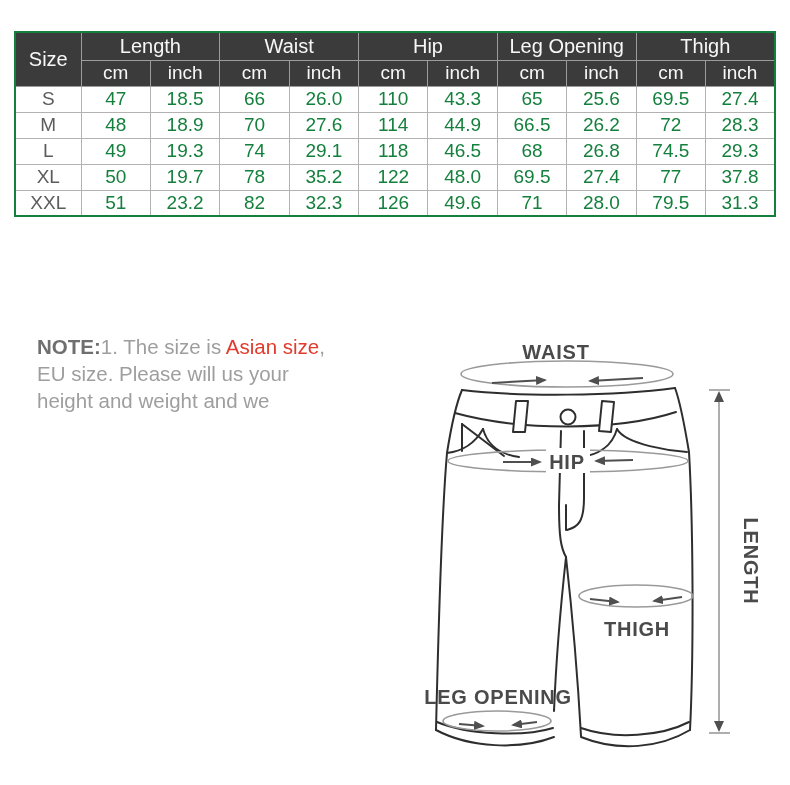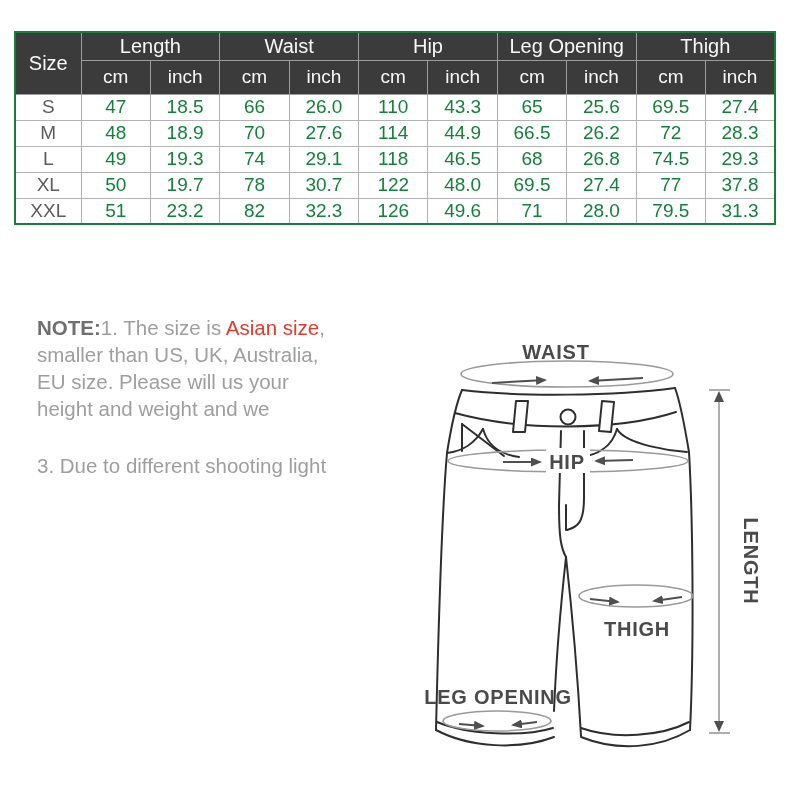--- a/index.html
+++ b/index.html
@@ -7,28 +7,28 @@
         font-family:"Liberation Sans",sans-serif;}
 
   
   table.size-table{position:absolute;left:14px;top:31px;width:762px;
         border-collapse:collapse;table-layout:fixed;border:2px solid #15803d;}
   .size-table th,.size-table td{border:1px solid #b2b2b2;text-align:center;
         vertical-align:middle;padding:0;overflow:hidden;white-space:nowrap;}
   .size-table thead th{background:#3b3b3b;color:#f7f7f7;font-weight:400;
         border:1px solid #9c9c9c;font-size:20px;}
   .size-table .row-group{height:28px;}
-  .size-table .row-units{height:34px;}
+  .size-table .row-units{height:26px;}
   .size-table .row-units th{font-size:19px;}
   .size-table tbody tr{height:26px;}
   .size-table tbody td{color:#15803d;font-size:19px;background:#fff;}
   .size-table tbody td.size-cell{color:#5c5c5c;}
 
   
-  .notes{position:absolute;left:37px;top:314px;width:352px;font-size:20.5px;
+  .notes{position:absolute;left:37px;top:333px;width:352px;font-size:20.5px;
         line-height:27px;color:#9e9e9e;}
   .notes .para{margin:0 0 30px 0;}
   .note-label{font-weight:700;color:#6f6f6f;}
   .red{color:#e23a2c;}
 
   
   svg.diagram{position:absolute;left:398px;top:330px;}
   .outline{fill:none;stroke:#2e2e2e;stroke-width:2;stroke-linecap:round;stroke-linejoin:round;}
   .outline-fill{fill:#ffffff;stroke:#2e2e2e;stroke-width:2;stroke-linejoin:round;}
   .measure{fill:none;stroke:#9a9a9a;stroke-width:1.6;}
@@ -115,21 +115,21 @@
         <td>68</td>
         <td>26.8</td>
         <td>74.5</td>
         <td>29.3</td>
       </tr>
       <tr>
         <td class="size-cell">XL</td>
         <td>50</td>
         <td>19.7</td>
         <td>78</td>
-        <td>30.7</td>
+        <td>35.2</td>
         <td>122</td>
         <td>48.0</td>
         <td>69.5</td>
         <td>27.4</td>
         <td>77</td>
         <td>37.8</td>
       </tr>
       <tr>
         <td class="size-cell">XXL</td>
         <td>51</td>
@@ -142,26 +142,24 @@
         <td>28.0</td>
         <td>79.5</td>
         <td>31.3</td>
       </tr>
     </tbody>
   </table>
 
   <div class="notes">
     <div class="para">
       <div><span class="note-label">NOTE:</span><span>1. The size is </span><span class="red">Asian size</span><span>,</span></div>
-      <div>smaller than US, UK, Australia,</div>
       <div>EU size. Please will us your</div>
       <div>height and weight and we</div>
     </div>
     <div class="para">
-      <div>3. Due to different shooting light</div>
     </div>
   </div>
 
   <svg class="diagram" width="392" height="455" viewBox="398 330 392 455">
     <defs>
       <marker id="ah" markerWidth="11" markerHeight="9" refX="9" refY="4.5" orient="auto" markerUnits="userSpaceOnUse">
         <path d="M0,0 L11,4.5 L0,9 Z" fill="#4f4f4f"></path>
       </marker>
     </defs>
 

